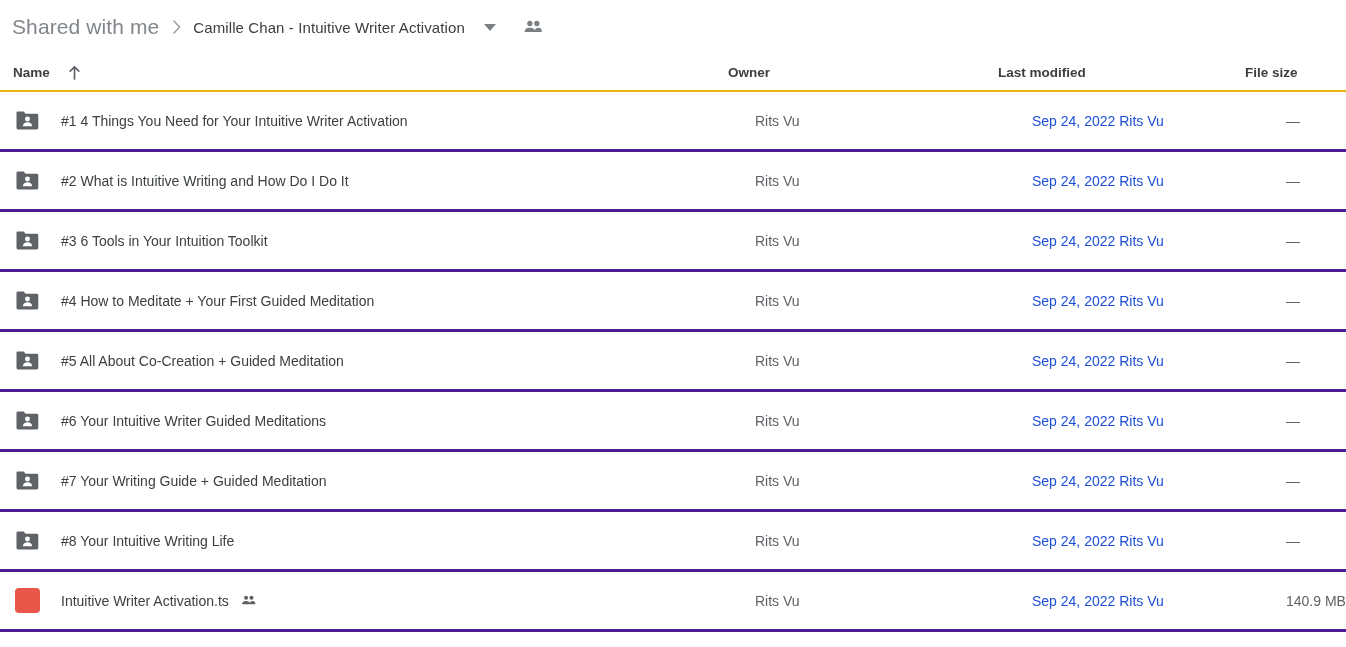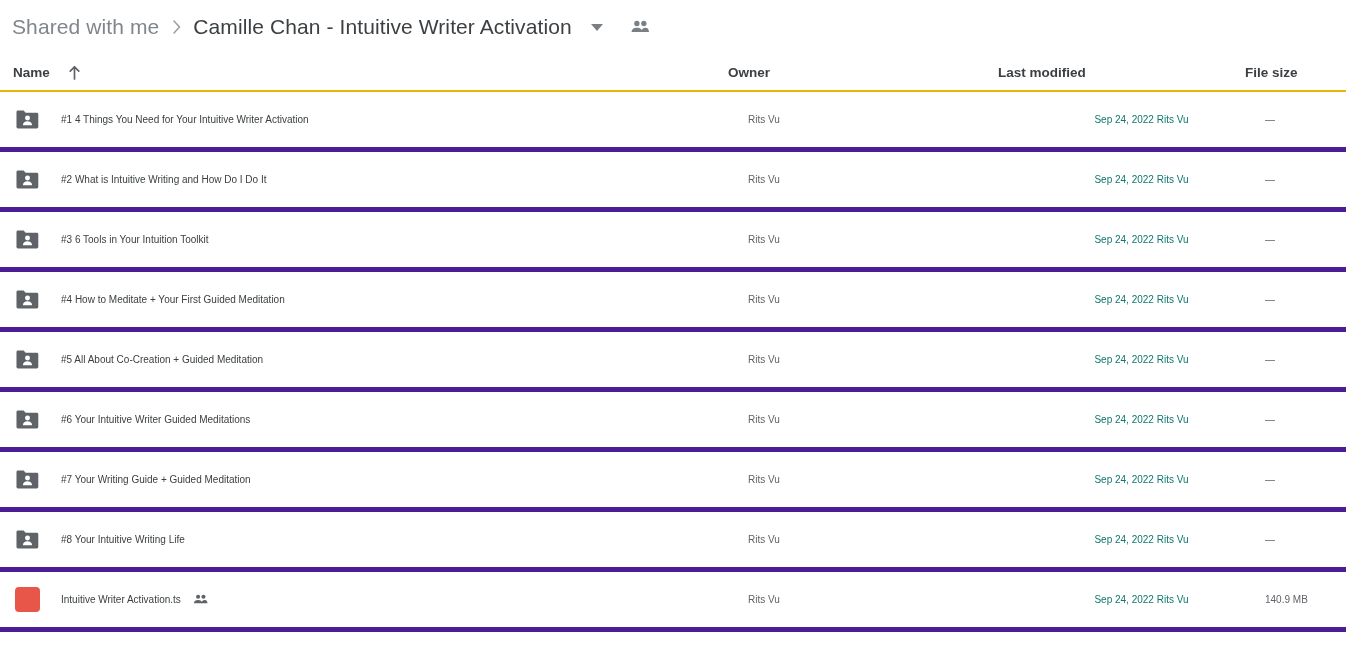--- a/index.html
+++ b/index.html
@@ -25,21 +25,21 @@
     letter-spacing: 0.1px;
     white-space: nowrap;
   }
   .crumb-sep {
     margin: 0 10px 0 12px;
     display: inline-flex;
     align-items: center;
     color: #9aa0a6;
   }
   .crumb-current {
-    font-size: 21px;
+    font-size: 15px;
     color: #3c4043;
     letter-spacing: 0.1px;
     white-space: nowrap;
   }
   .crumb-caret {
     margin-left: 14px;
     display: inline-flex;
     align-items: center;
     justify-content: center;
     width: 22px;
@@ -78,24 +78,25 @@
     display: inline-flex;
     align-items: center;
   }
 
   
   .rows { display: flex; flex-direction: column; }
   .row {
     height: 60px;
     display: flex;
     align-items: center;
-    border-bottom: 5px solid #4c1d95;
-    font-size: 10px;
+    border-bottom: 3px solid #4c1d95;
+    font-size: 14px;
     color: #3c4043;
     cursor: pointer;
+    gap: 7px;
   }
 
   .cell-name {
     width: 728px;
     display: flex;
     align-items: center;
     padding-left: 13px;
   }
   .row-icon {
     width: 28px;
@@ -121,21 +122,21 @@
     letter-spacing: -0.5px;
   }
   .name-text { white-space: nowrap; }
   .shared-mark {
     margin-left: 11px;
     display: inline-flex;
     align-items: center;
   }
 
   .cell-owner    { width: 270px; color: #5f6368; margin-left: 20px; }
-  .cell-modified { width: 247px; color: #0f766e; white-space: nowrap; text-align: center; }
+  .cell-modified { width: 247px; color: #1d4ed8; white-space: nowrap; }
   .cell-size     { flex: 1; color: #5f6368; }
   .dash          { color: #5f6368; }
 </style>
 </head>
 <body>
 
 <div class="breadcrumb-bar">
   <span class="crumb-parent">Shared with me</span>
 
   <span class="crumb-sep">

